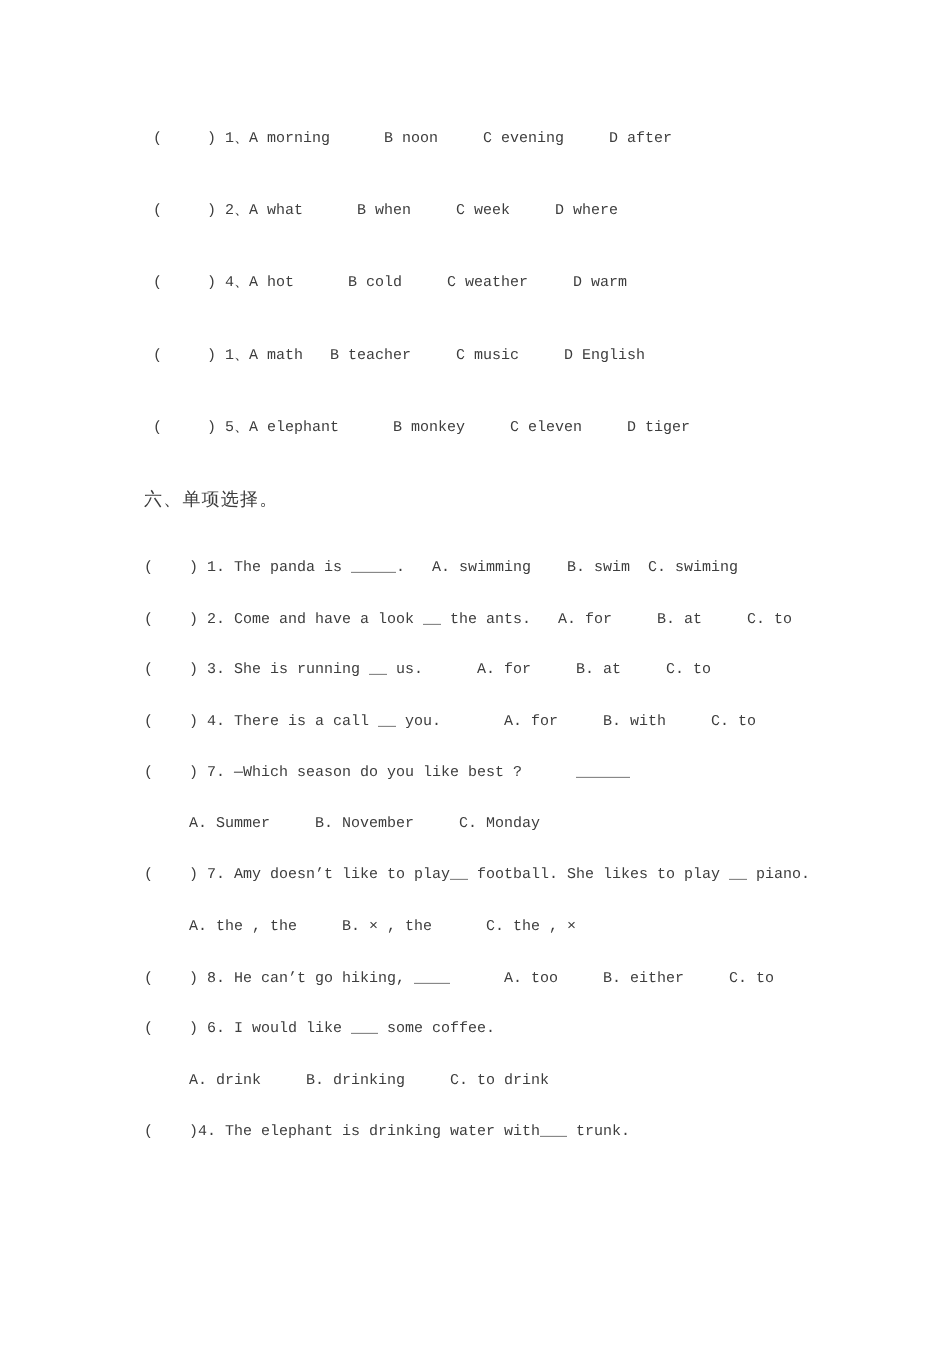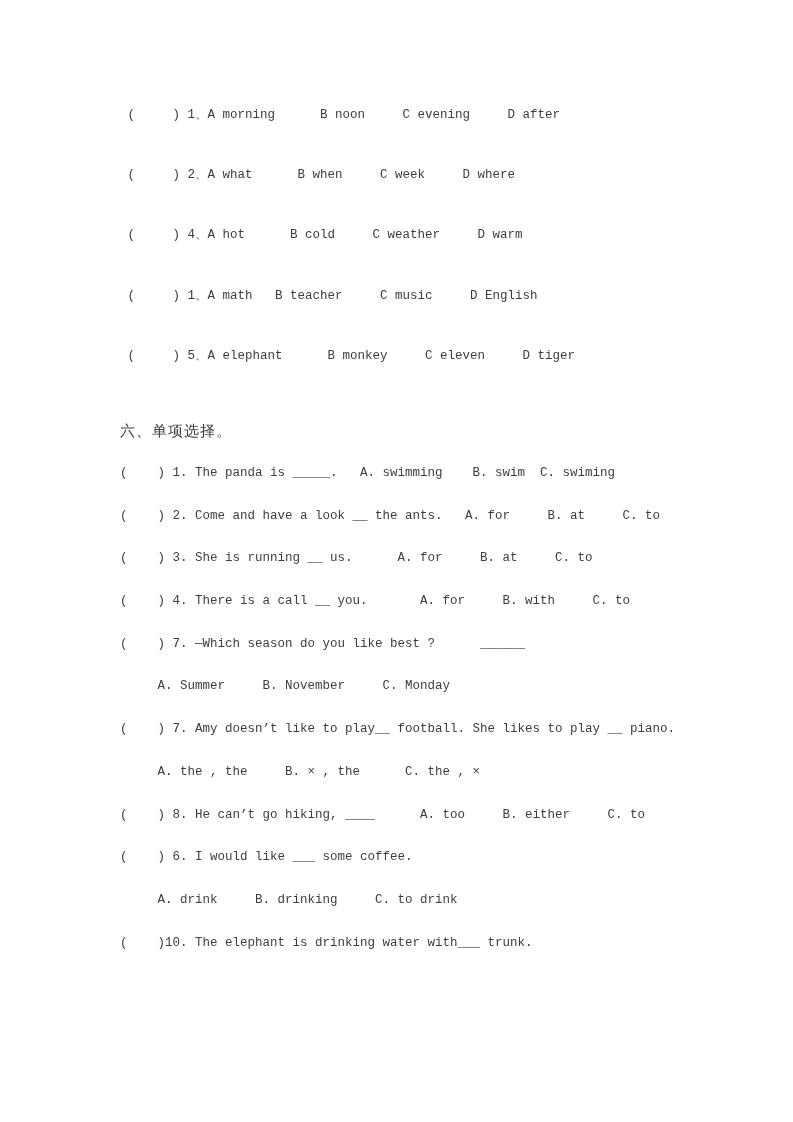--- a/index.html
+++ b/index.html
@@ -31,21 +31,20 @@
   .sec-a .line { height: 60.2px; }
   .heading {
     position: absolute;
     left: 120px;
     top: 407px;
     font-family: "Liberation Sans", "DejaVu Sans", sans-serif;
     font-size: 15px;
     line-height: 20px;
     color: #3d3d3d;
     letter-spacing: 1px;
-    margin-top: 14px;
   }
   .sec-b {
     position: absolute;
     left: 120px;
     top: 465px;
   }
   .sec-b .line { height: 42.7px; }
   .footer {
     position: absolute;
     left: 0;
@@ -78,20 +77,20 @@
     <div class="line">(    ) 2. Come and have a look __ the ants.   A. for     B. at     C. to</div>
     <div class="line">(    ) 3. She is running __ us.      A. for     B. at     C. to</div>
     <div class="line">(    ) 4. There is a call __ you.       A. for     B. with     C. to</div>
     <div class="line">(    ) 7. —Which season do you like best ?      ______</div>
     <div class="line">     A. Summer     B. November     C. Monday</div>
     <div class="line">(    ) 7. Amy doesn’t like to play__ football. She likes to play __ piano.</div>
     <div class="line">     A. the , the     B. × , the      C. the , ×</div>
     <div class="line">(    ) 8. He can’t go hiking, ____      A. too     B. either     C. to</div>
     <div class="line">(    ) 6. I would like ___ some coffee.</div>
     <div class="line">     A. drink     B. drinking     C. to drink</div>
-    <div class="line">(    )10. The elephant is drinking water with___ trunk.</div>
+    <div class="line">(    )4. The elephant is drinking water with___ trunk.</div>
   </div>
 
   <div class="footer">
     <span>马可蜜蜜 https://amcmm.com</span>
   </div>
 
 </div>
 
 </body></html>

